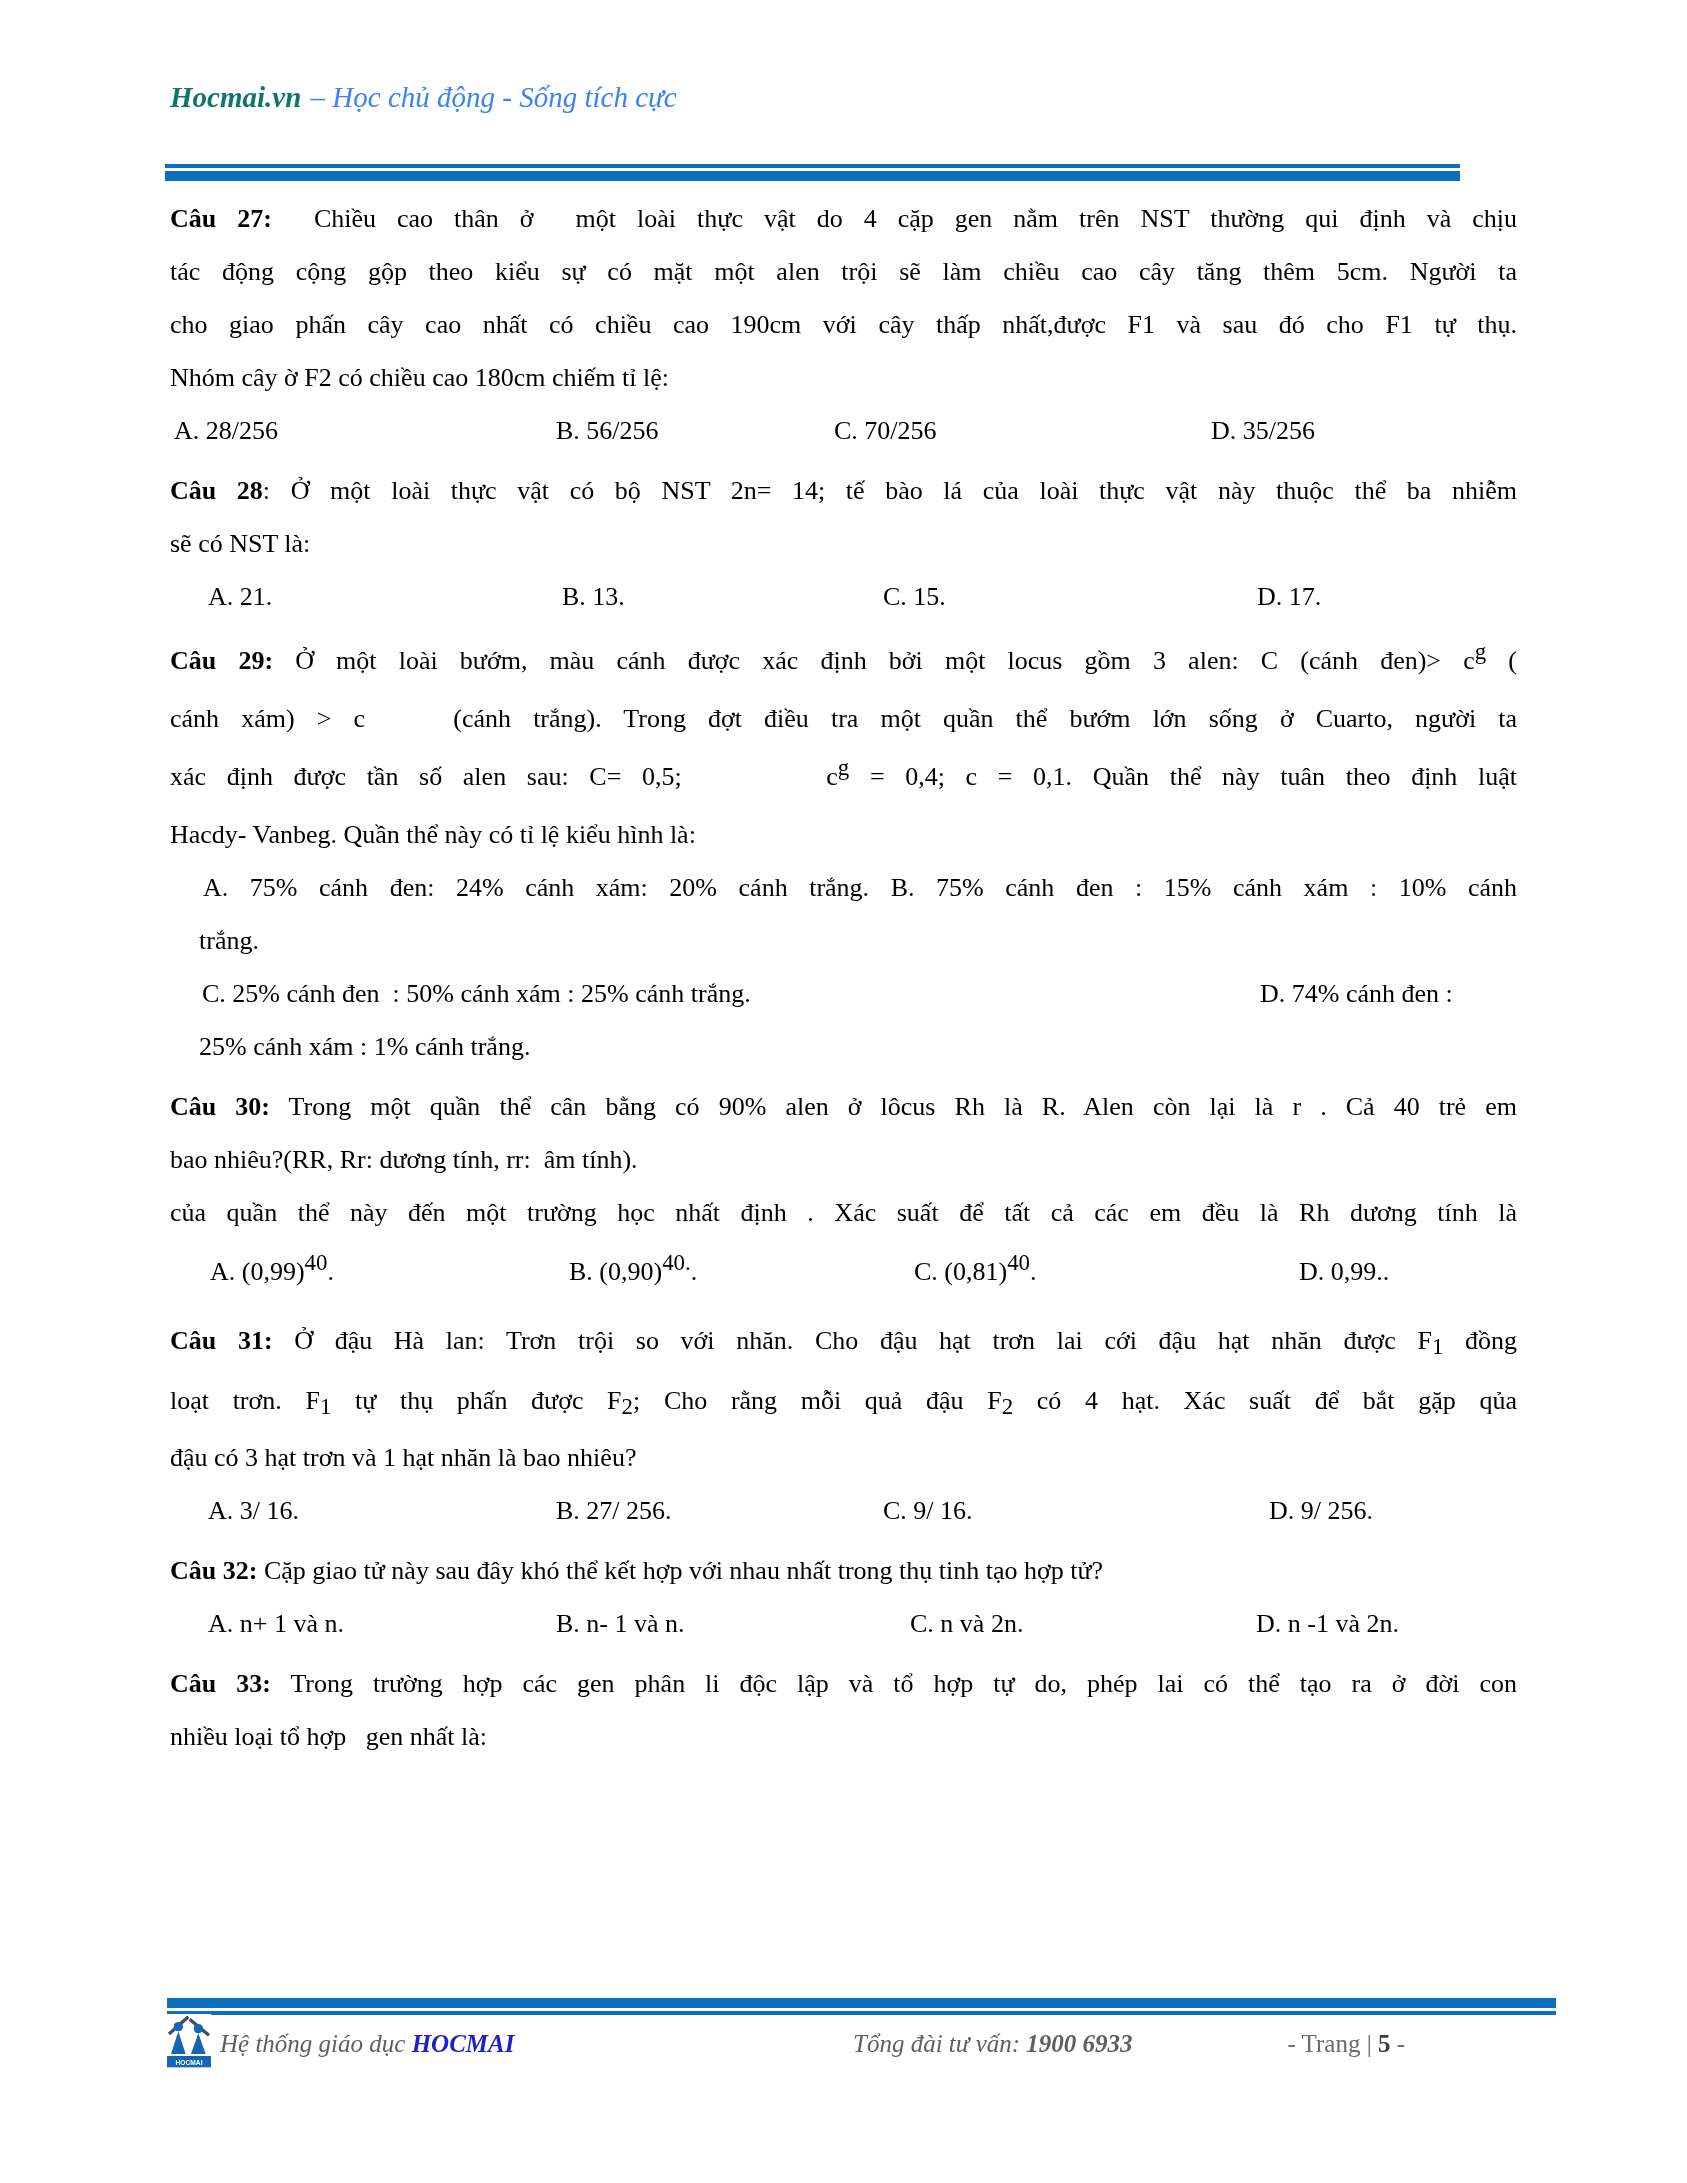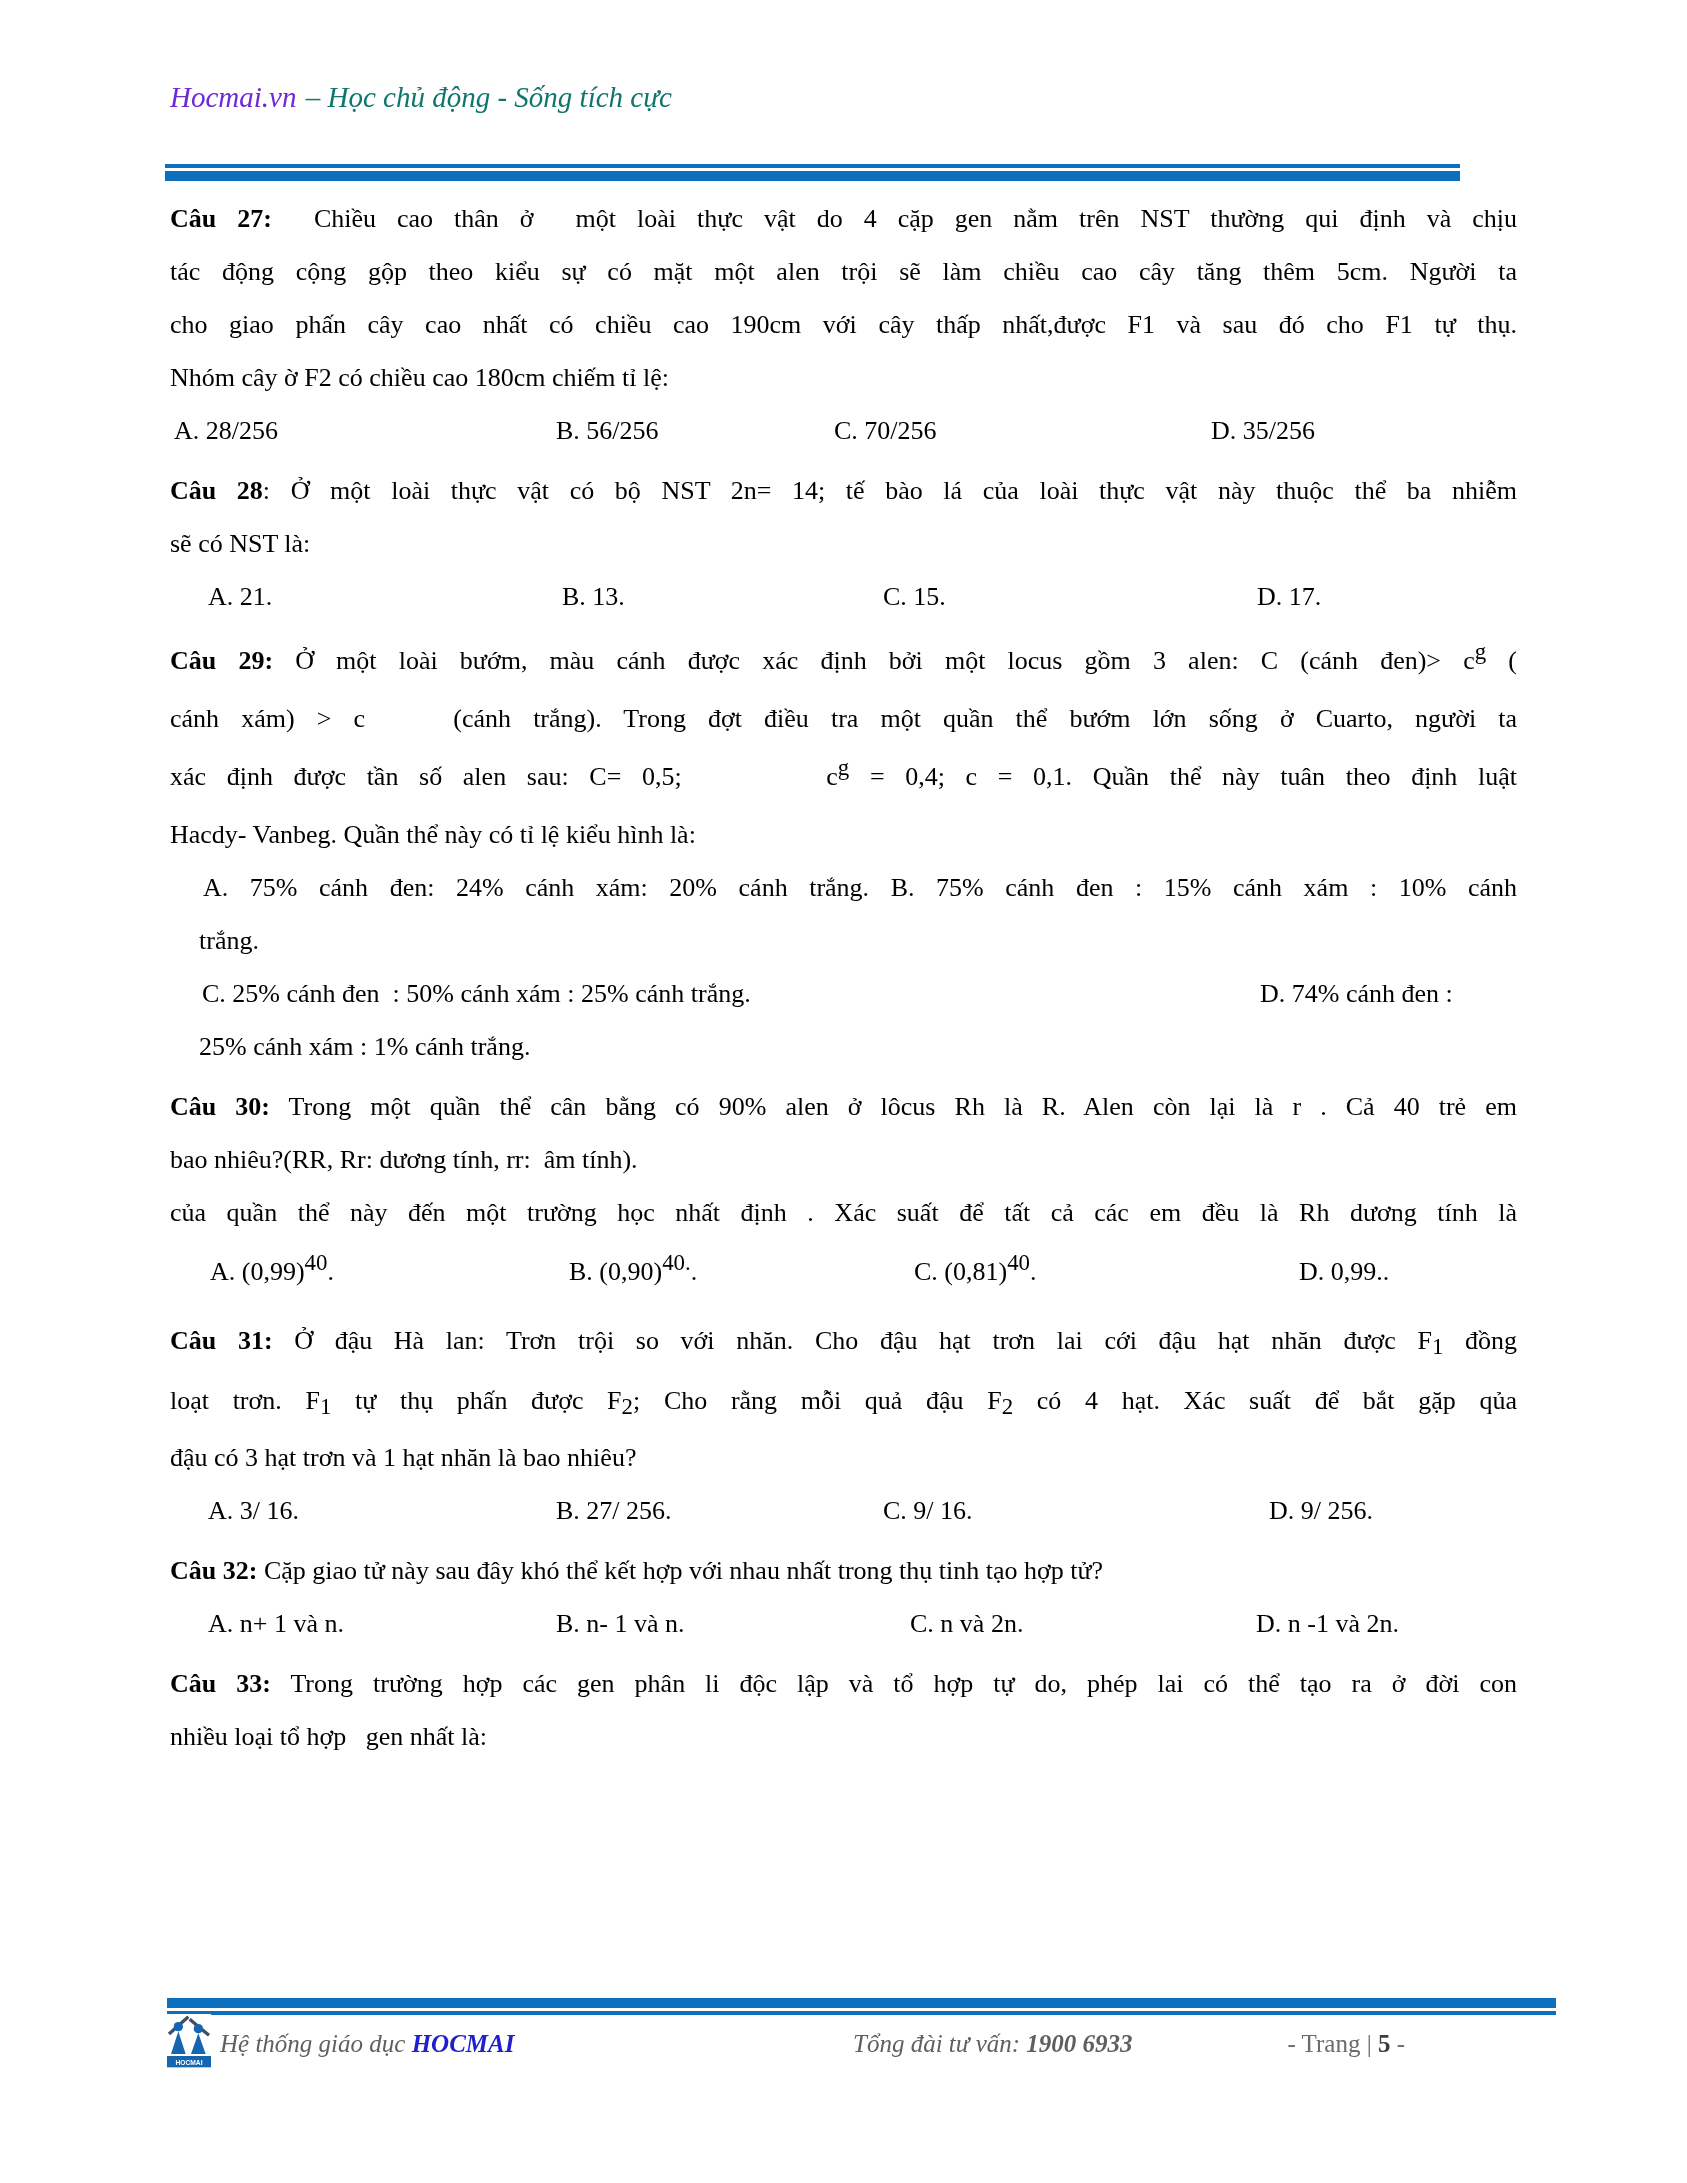--- a/index.html
+++ b/index.html
@@ -6,22 +6,22 @@
   .page {
     position:relative; width:1687px; height:2183px; background:#ffffff;
     font-family:"Liberation Serif", serif; color:#000; overflow:hidden;
   }
 
   
   .header {
     position:absolute; left:170px; top:77px; font-size:29px; font-style:italic;
     white-space:nowrap; line-height:40px;
   }
-  .brand { color:#6d28d9; font-weight:normal; }
-  .tagline { margin-left:9.3px; color:#0f766e; }
+  .brand { color:#0f766e; font-weight:bold; }
+  .tagline { margin-left:9.3px; color:#3b82f6; }
 
   .rule-top { position:absolute; left:165px; top:164px; width:1295px; }
   .rule-top .thin  { height:4px;  background:#0d70bf; }
   .rule-top .thick { height:10px; background:#0d70bf; margin-top:2.6px; }
 
   
   .docbody { position:absolute; left:170px; top:192px; width:1347px; font-size:26px; }
   .q { margin-bottom:6.6px; }
   .line  { height:53px; line-height:53px; overflow:visible; }
   .t90   { height:60px; line-height:60px; }

